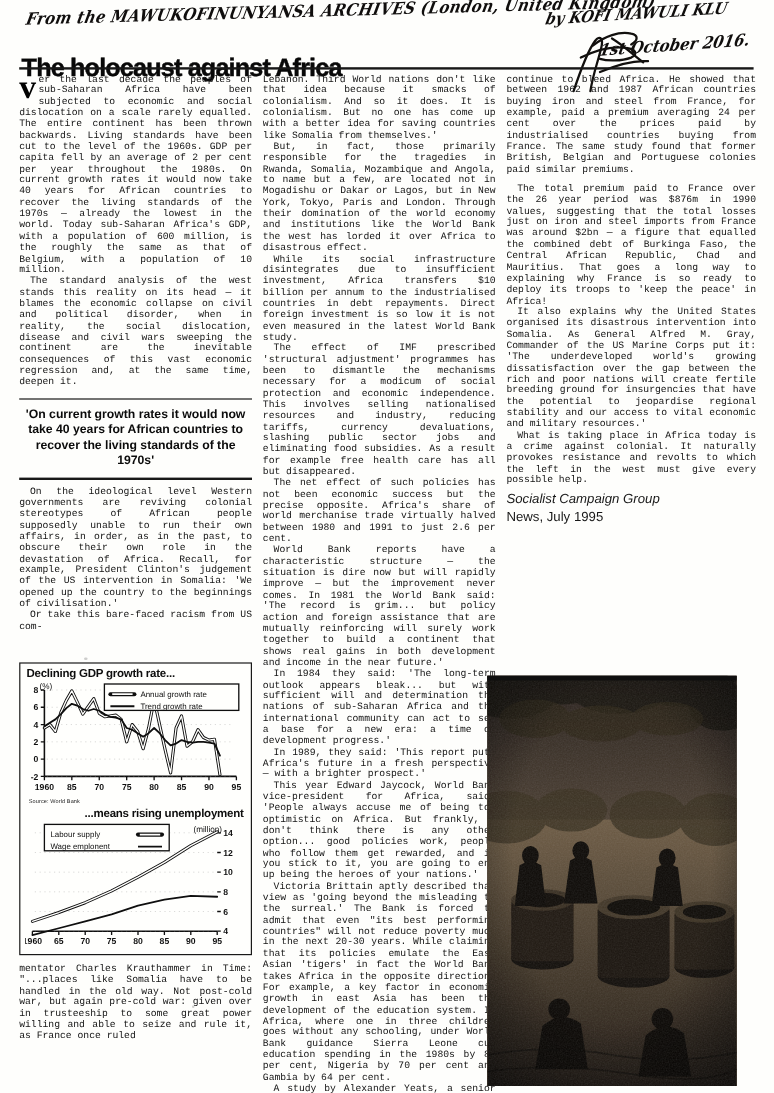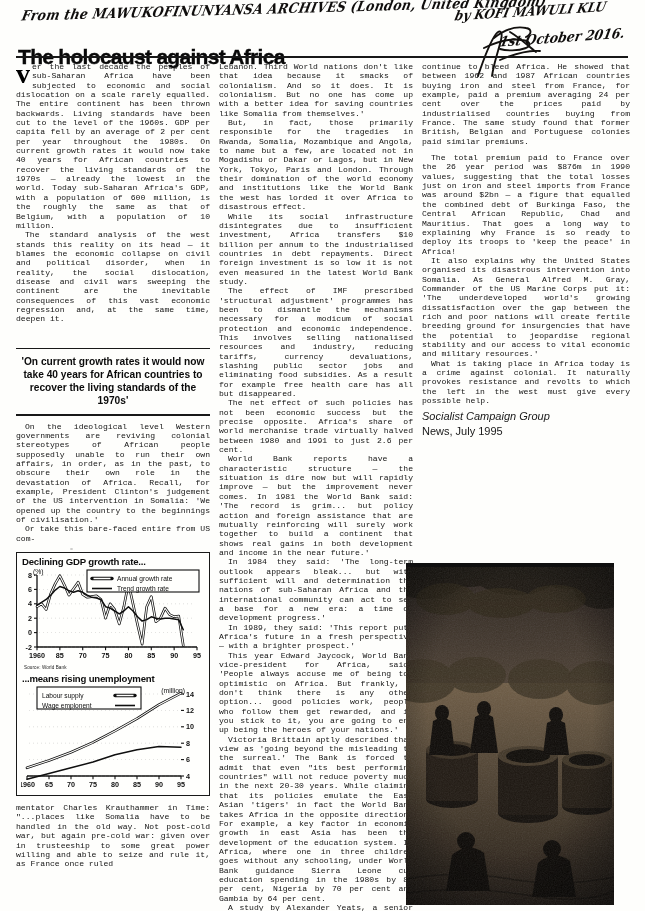--- a/index.html
+++ b/index.html
@@ -120,54 +120,54 @@
     line-height: 21px;
     font-weight: bold;
     padding: 1px 2px 0 0;
     color: #000;
   }
 
   .gap { height: 7px; }
 
   
   .pullquote-wrap {
-    margin: 24px 0 6px 0;
+    margin: 8px 0 6px 0;
   }
   .pq-rule {
     height: 1.5px;
     background: #1a1a1a;
     width: 100%;
   }
   .pullquote {
     font-family: "Liberation Sans", sans-serif;
     font-weight: bold;
     font-size: 10.2px;
     line-height: 13px;
     text-align: center;
     padding: 6px 2px 7px 2px;
     color: #0d0d0d;
     text-indent: 0;
   }
 
   
   .chartbox {
     border: 1.4px solid #1b1b1b;
-    margin-top: 9px;
+    margin-top: 25px;
     padding: 4px 4px 3px 4px;
     background: #fdfdfb;
   }
   .chart-title {
     font-family: "Liberation Sans", sans-serif;
     font-weight: bold;
     font-size: 9.6px;
     color: #101010;
     margin: 0 0 1px 1px;
     letter-spacing: -0.2px;
   }
-  .chart-title.right { margin-right: 2px; }
+  .chart-title.right { text-align: right; margin-right: 2px; }
   .chart-svg { display: block; }
   .chart-source {
     font-family: "Liberation Sans", sans-serif;
     font-size: 4.6px;
     color: #222;
     margin: 0 0 1px 3px;
     letter-spacing: 0.1px;
   }
 
   
@@ -231,21 +231,21 @@
       <p class="dropcap noindent">ver the last decade the peoples of sub-Saharan Africa have been subjected to economic and social dislocation on a scale rarely equalled. The entire continent has been thrown backwards. Living standards have been cut to the level of the 1960s. GDP per capita fell by an average of 2 per cent per year throughout the 1980s. On current growth rates it would now take 40 years for African countries to recover the living standards of the 1970s — already the lowest in the world. Today sub-Saharan Africa's GDP, with a population of 600 million, is the roughly the same as that of Belgium, with a population of 10 million.</p>
       <p>The standard analysis of the west stands this reality on its head — it blames the economic collapse on civil and political disorder, when in reality, the social dislocation, disease and civil wars sweeping the continent are the inevitable consequences of this vast economic regression and, at the same time, deepen it.</p>
 
       <div class="pullquote-wrap">
         <div class="pq-rule"></div>
         <div class="pullquote">'On current growth rates it would now take 40 years for African countries to recover the living standards of the 1970s'</div>
         <div class="pq-rule"></div>
       </div>
 
       <p>On the ideological level Western governments are reviving colonial stereotypes of African people supposedly unable to run their own affairs, in order, as in the past, to obscure their own role in the devastation of Africa. Recall, for example, President Clinton's judgement of the US intervention in Somalia: 'We opened up the country to the beginnings of civilisation.'</p>
-      <p>Or take this bare-faced entire from US com-</p>
+      <p>Or take this bare-faced racism from US com-</p>
 
       <div class="chartbox">
 
         <div class="chart-title">Declining GDP growth rate...</div>
         <svg class="chart-svg" id="chart1" width="182" height="96" viewBox="0 0 182 96">
             <line x1="16" y1="80" x2="176" y2="80" stroke="#111" stroke-width="1.3"></line>
             <line x1="16" y1="8" x2="16" y2="80" stroke="#111" stroke-width="1.3"></line>
             <line x1="13" y1="80" x2="16" y2="80" stroke="#111" stroke-width="1.1"></line>
             <text x="11" y="82.6" text-anchor="end" font-family="&quot;Liberation Sans&quot;, sans-serif" font-size="7.2" font-weight="bold" fill="#111">-2</text>
             <line x1="18" y1="80" x2="174" y2="80" stroke="#8d8d8d" stroke-width="0.5" stroke-dasharray="1 3" opacity="0.55"></line>

